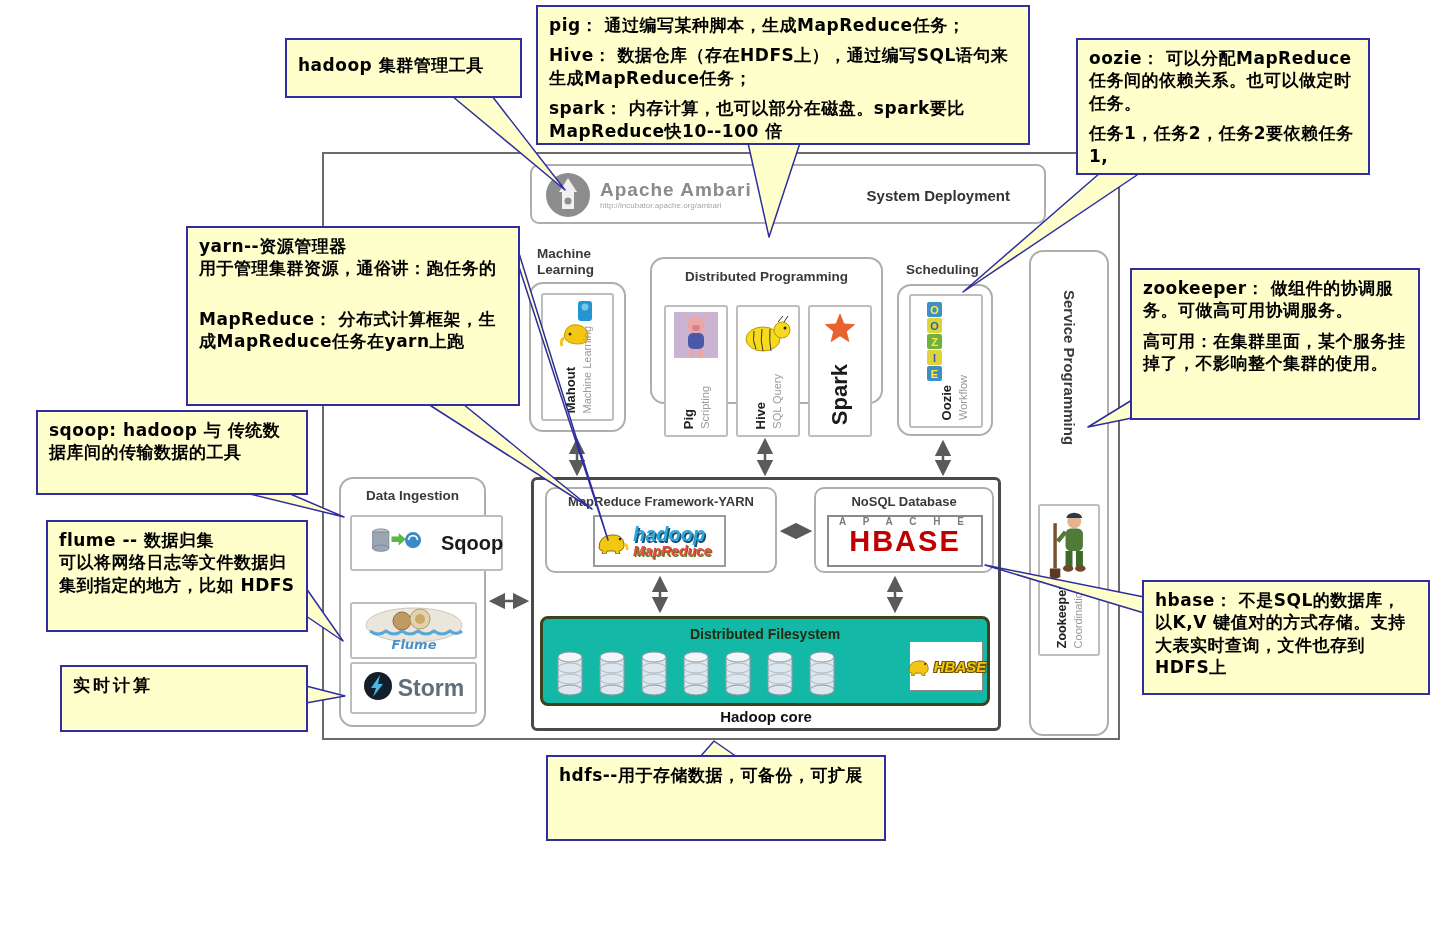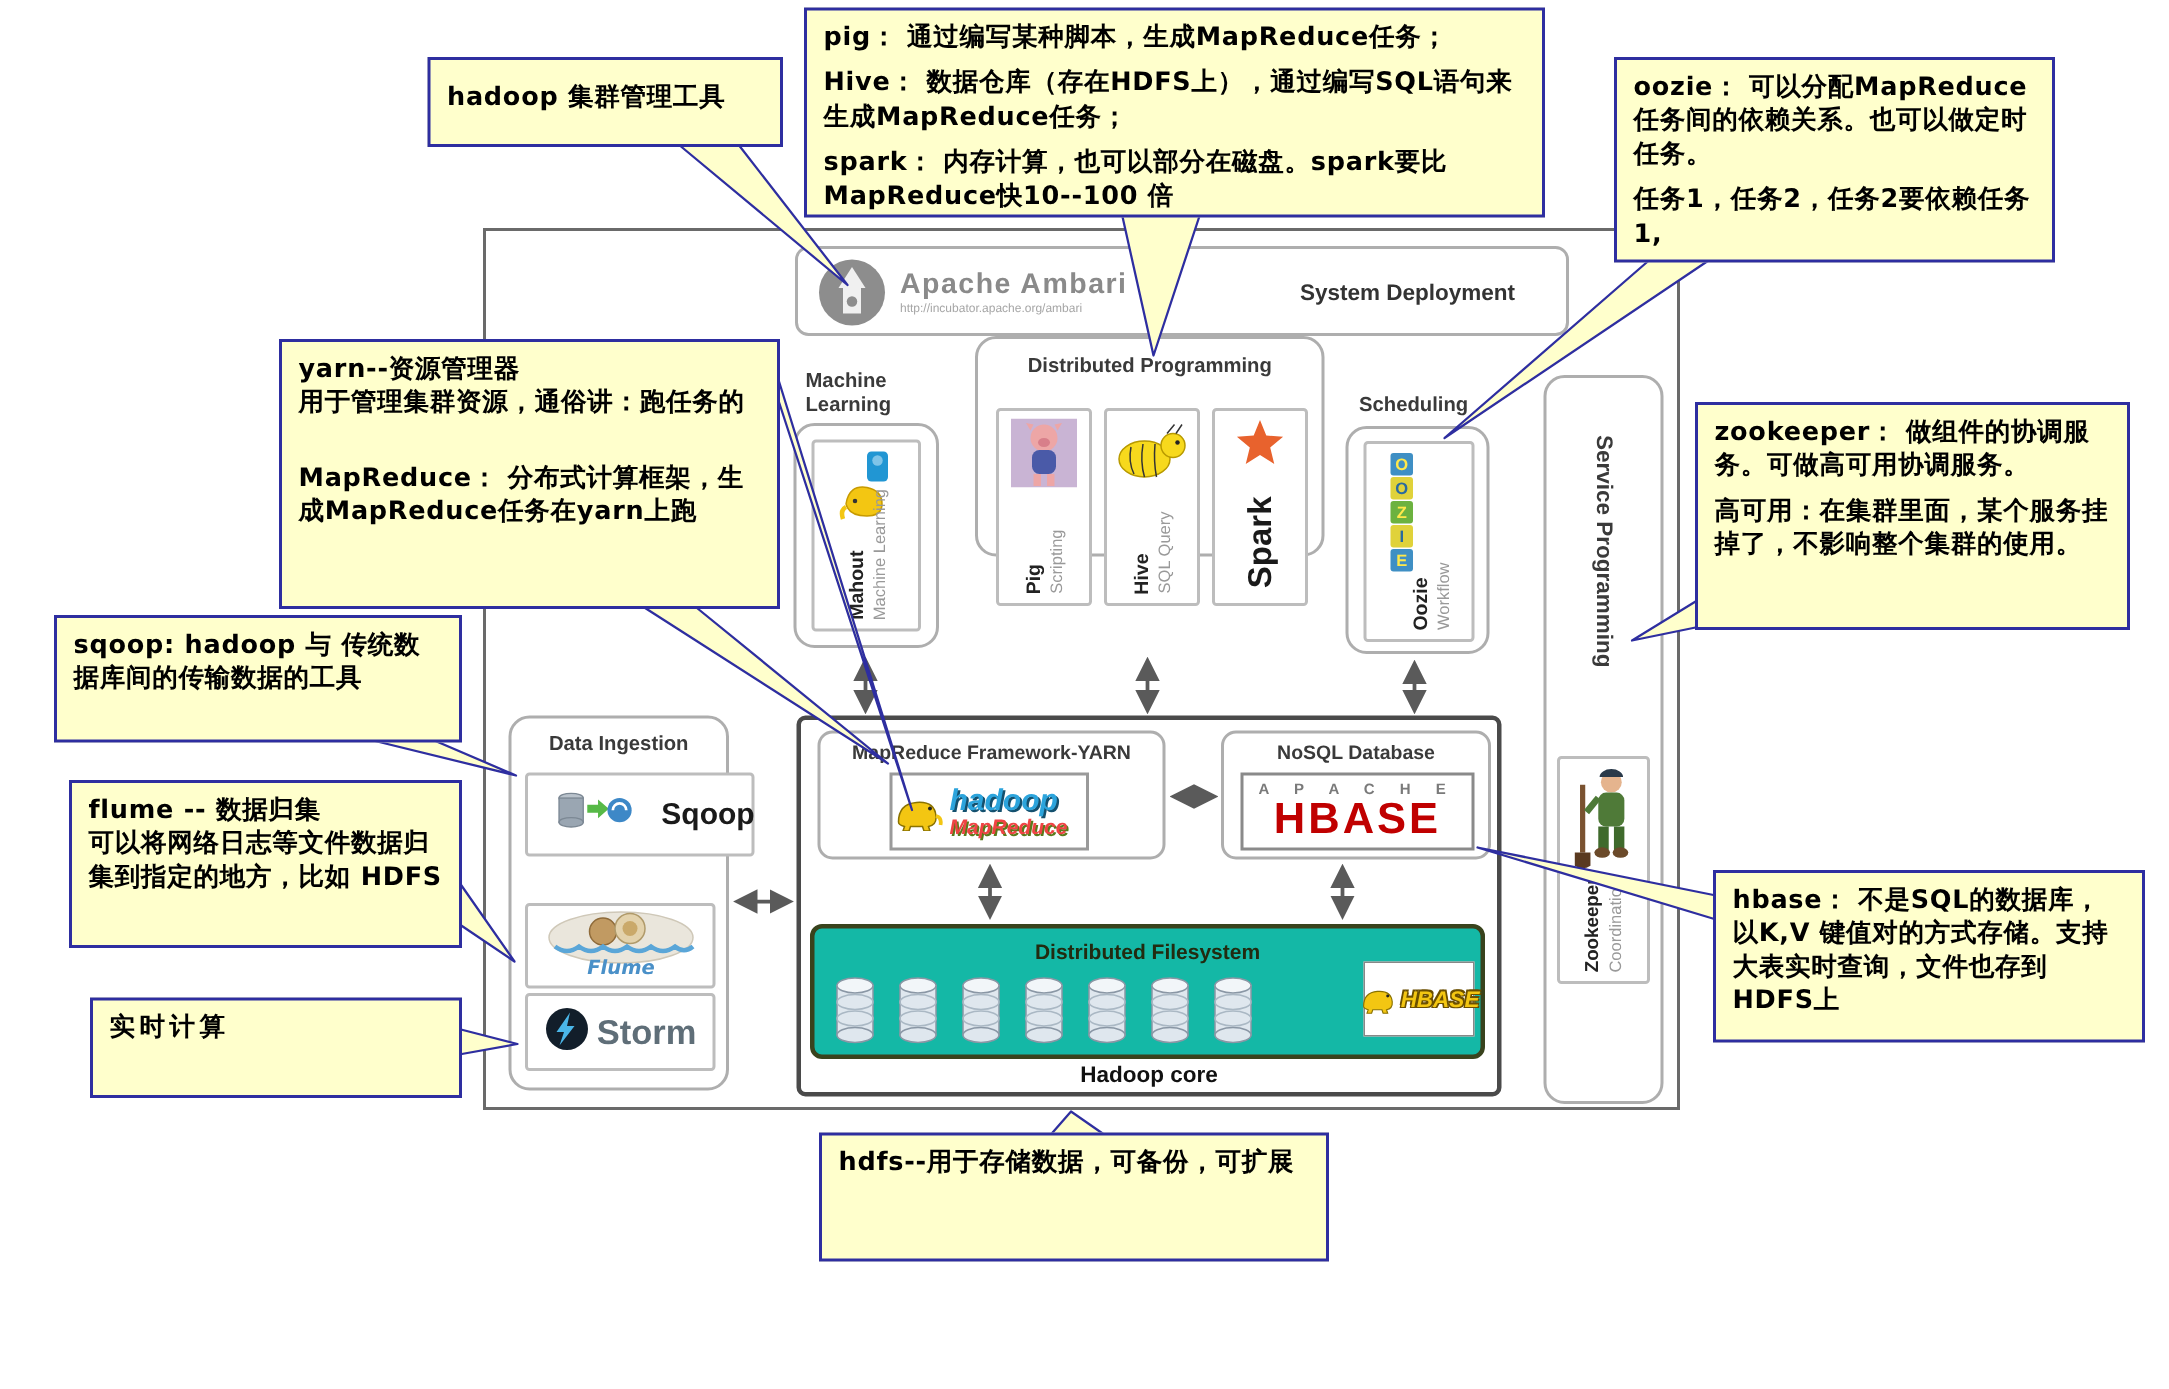--- a/index.html
+++ b/index.html
@@ -90,21 +90,21 @@
           <path d="M6 38 q-4 2 -2 8" stroke="#f3c612" stroke-width="3" fill="none"></path>
         </svg>
       </span>
       <div class="vlabels">
         <span class="vup vmain">Mahout</span>
         <span class="vup vsub">Machine Learning</span>
       </div>
     </div>
   </div>
 
-  <div class="rbox" style="left:650px;top:224px;width:233px;height:147px;">
+  <div class="rbox" style="left:650px;top:257px;width:233px;height:147px;">
     <div class="seclabel" style="left:0;right:0;top:10px;text-align:center;position:absolute;">Distributed Programming</div>
     <div class="ibox" style="left:12px;top:46px;width:64px;height:132px;">
       <span class="iconTop">
         <svg width="44" height="46" viewBox="0 0 44 46">
           <rect width="44" height="46" fill="#c9b4d4"></rect>
           <path d="M13 8 l-3 -5 5 1 Z" fill="#eda6a6"></path>
             <path d="M31 8 l3 -5 -5 1 Z" fill="#eda6a6"></path>
           <circle cx="22" cy="13" r="9" fill="#eda6a6"></circle>
           <ellipse cx="22" cy="16" rx="4" ry="3" fill="#d87f8a"></ellipse>
           <rect x="14" y="21" width="16" height="16" rx="5" fill="#4a5aa8"></rect>
@@ -241,21 +241,21 @@
         <span>
           <div class="hlogo-top">hadoop</div>
           <div class="hlogo-bot">MapReduce</div>
         </span>
       </div>
     </div>
 
     <div class="rbox" style="left:280px;top:7px;width:180px;height:86px;border-radius:10px;">
       <div class="seclabel" style="position:absolute;left:0;right:0;top:6px;text-align:center;font-size:13px;">NoSQL Database</div>
       <div style="position:absolute;left:11px;top:26px;width:156px;height:52px;border:2px solid #8a8a8a;
-                  box-sizing:border-box;display:flex;flex-direction:column;align-items:center;justify-content:center;">
+                  box-sizing:border-box;display:flex;flex-direction:column;align-items:center;justify-content:flex-start;">
         <span class="apache">A P A C H E</span>
         <span class="hbase">HBASE</span>
       </div>
     </div>
 
     <div class="green" style="left:6px;top:136px;width:450px;height:90px;">
       <div style="position:absolute;left:0;right:0;top:7px;text-align:center;font-weight:bold;
                   font-size:14px;color:#222b10;font-family:'Liberation Sans',sans-serif;">Distributed Filesystem</div>
       <div style="position:absolute;left:14px;top:32px;display:flex;gap:16px;">
         <svg width="26" height="46" viewBox="0 0 26 46">

